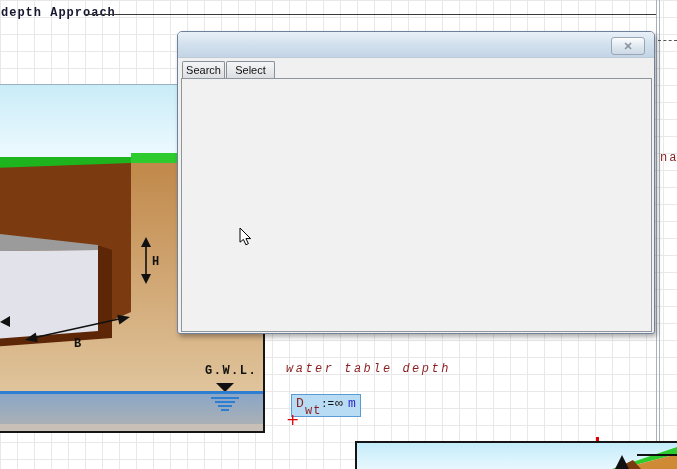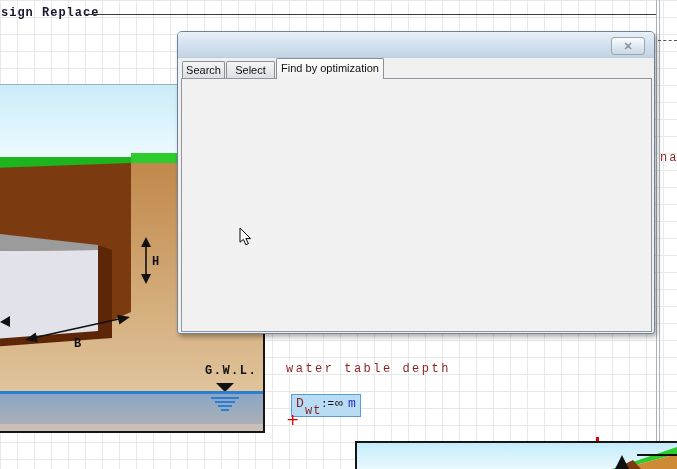--- a/index.html
+++ b/index.html
@@ -14,21 +14,21 @@
   }
   .abs{position:absolute;box-sizing:border-box;}
 
   
   #margin-line-1{left:656px;top:0;width:1px;height:469px;background:#aab0b8;}
   #margin-line-2{left:659px;top:0;width:1px;height:469px;background:#aab0b8;}
   #heading{left:1px;top:6px;font-family:"Liberation Mono",monospace;font-size:12px;font-weight:600;color:#17172f;letter-spacing:1px;white-space:nowrap;}
   #heading-rule{left:84px;top:14px;width:572px;height:0;border-top:1px solid #3a3a3a;}
   #dashed-rule{left:658px;top:40px;width:19px;height:0;border-top:1px dashed #555;}
   #red-na{left:660px;top:151px;font-family:"Liberation Mono",monospace;font-size:12px;color:#8b1f1f;letter-spacing:2px;white-space:nowrap;text-align:right;}
-  #water-caption{left:286px;top:362px;font-family:"Liberation Mono",monospace;font-size:12px;color:#8b1f1f;letter-spacing:2.5px;white-space:nowrap;}
+  #water-caption{left:286px;top:362px;font-family:"Liberation Mono",monospace;font-size:12px;color:#8b1f1f;letter-spacing:2.5px;white-space:nowrap;font-style:italic;}
 
   
   #diagram{left:-8px;top:84px;width:273px;height:349px;}
   
   #slope-image{left:355px;top:441px;width:322px;height:28px;border-top:2px solid #151515;border-left:2px solid #151515;}
   #red-tick{left:596px;top:437px;width:3px;height:5px;background:#e00000;}
 
   
   #math-region{left:291px;top:394px;width:70px;height:23px;background:#b9dcf5;border:1px solid #5b9bd5;font-family:"Liberation Mono",monospace;}
   #math-region span{position:absolute;white-space:nowrap;}
@@ -89,21 +89,21 @@
 
   #cursor{left:239px;top:227px;width:13px;height:19px;z-index:99;}
   svg text{font-family:"Liberation Mono",monospace;}
 </style>
 </head>
 <body>
 
 <div class="abs" id="margin-line-1"></div>
 <div class="abs" id="margin-line-2"></div>
 
-<div class="abs" id="heading">sign Replace</div>
+<div class="abs" id="heading">depth Approach</div>
 <div class="abs" id="heading-rule"></div>
 <div class="abs" id="dashed-rule"></div>
 <div class="abs" id="red-na">na</div>
 
 <div class="abs" id="diagram">
   <svg width="273" height="349" viewBox="0 0 273 349">
     <defs>
       <linearGradient id="g-sky" x1="0" y1="0" x2="0" y2="1">
         <stop offset="0" stop-color="#c9ecf8"></stop>
           <stop offset="1" stop-color="#f0fbff"></stop>
@@ -179,21 +179,20 @@
     <rect x="280" y="11" width="40" height="2" fill="#111"></rect>
   </svg>
 </div>
 
 <div class="abs" id="dialog">
   <div class="abs titlebar"></div>
   <div class="abs close-btn">✕</div>
 
   <div class="abs tab" id="tab-search">Search</div>
   <div class="abs tab" id="tab-replace">Select</div>
-  <div class="abs tab" id="tab-find">Find by optimization</div>
   <div class="abs pane"></div>
 
   <div class="abs opt-label">Optimization:</div>
   <div class="abs combo">
     <span class="combo-value">Numeric</span>
     <span class="combo-arrow">▼</span>
   </div>
   <div class="abs select-all">Select all</div>
 
   <div class="abs list">

